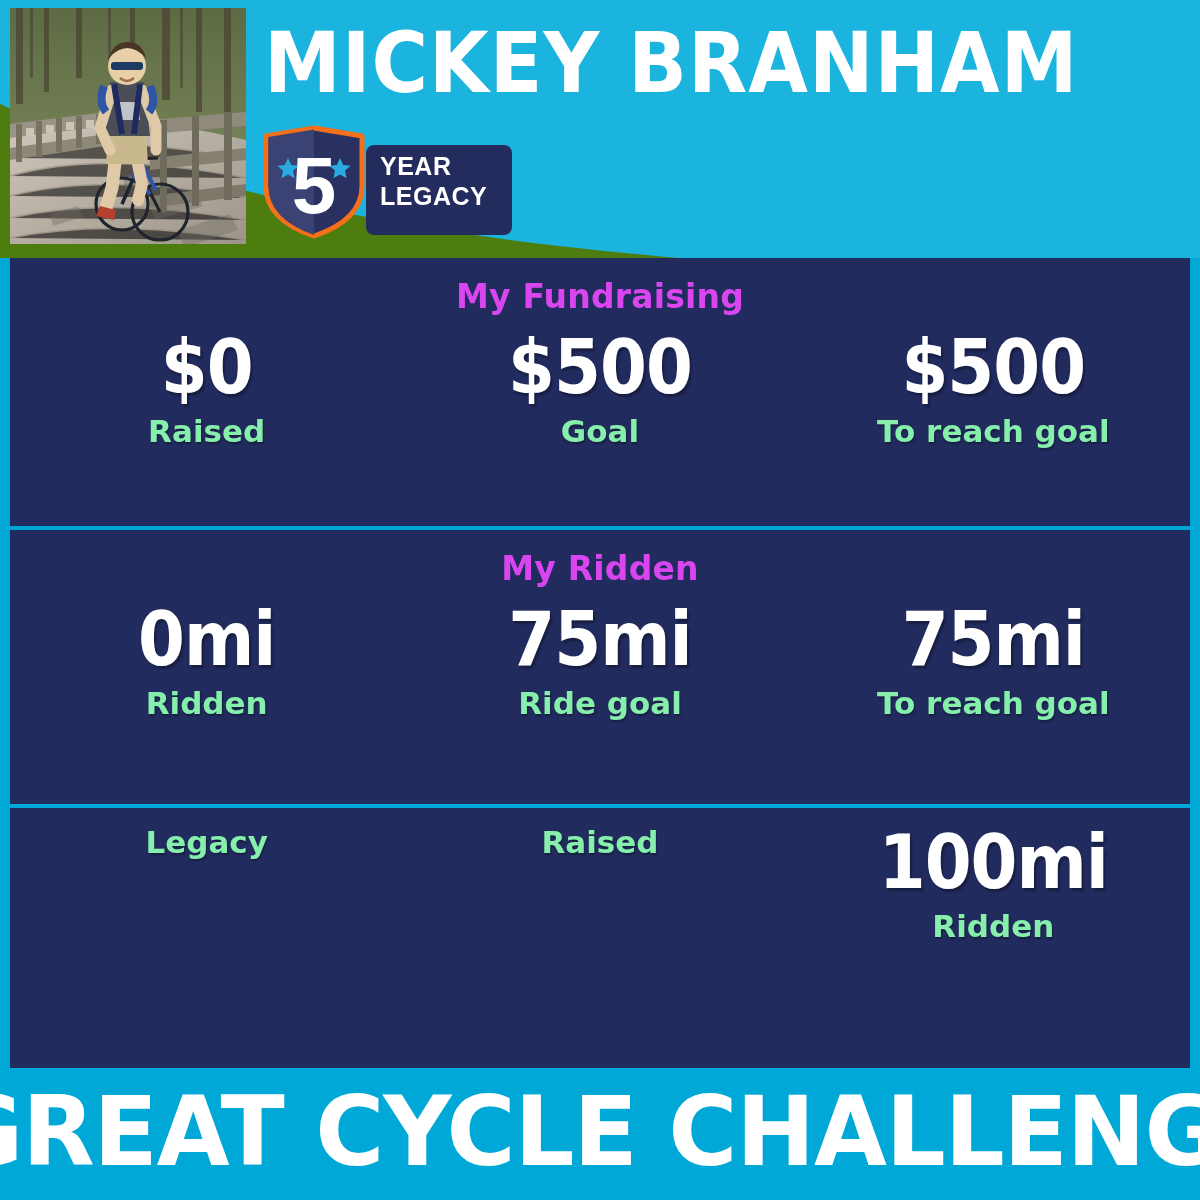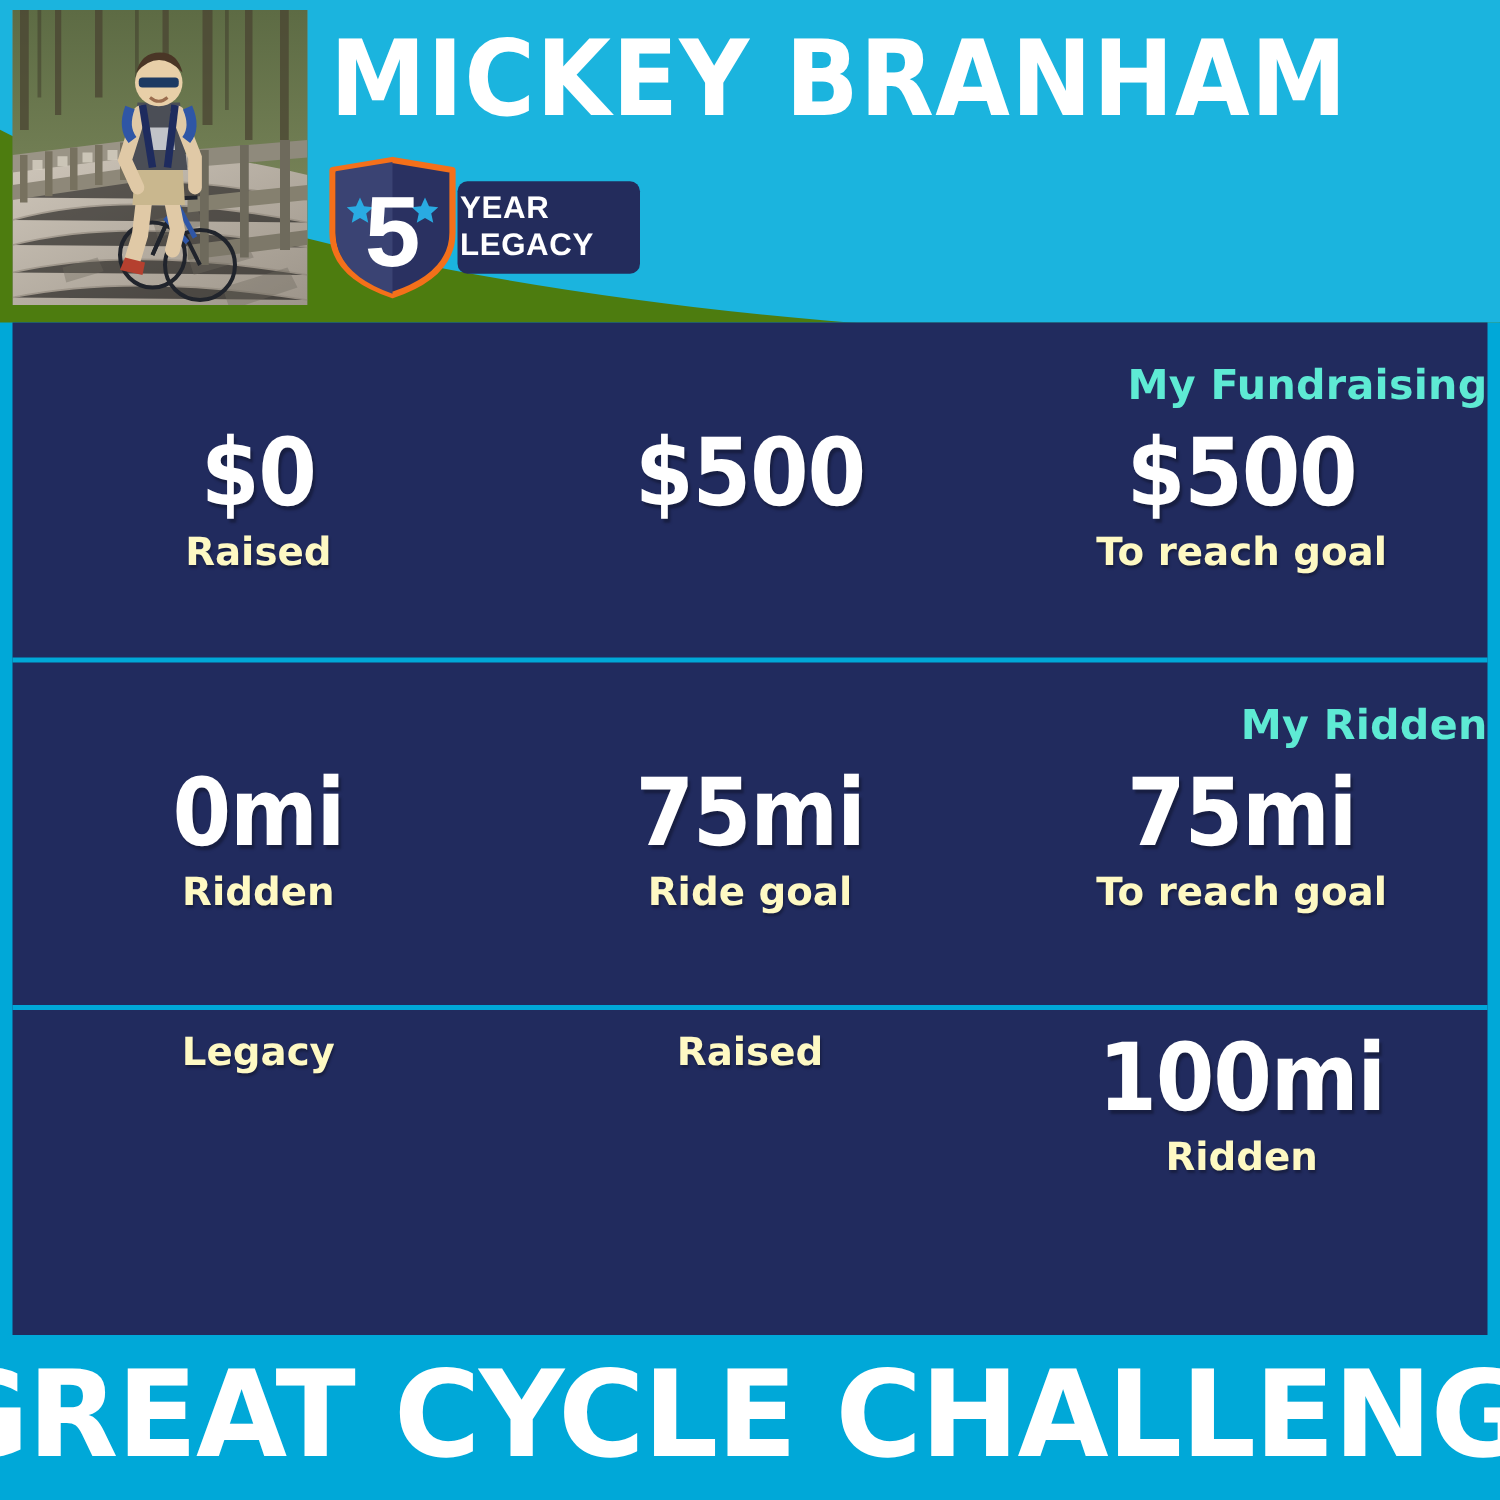--- a/index.html
+++ b/index.html
@@ -75,25 +75,25 @@
     left: 258px;
     top: 124px;
     width: 254px;
     height: 116px;
   }
   .legacy-plate {
     position: absolute;
     left: 108px;
     top: 21px;
     width: 146px;
-    height: 74px;
+    height: 90px;
     background: #232C5C;
     border-radius: 8px;
     box-sizing: border-box;
-    padding: 6px 0 0 2px;
+    padding: 6px 0 0 14px;
   }
   .legacy-plate .line {
     color: #ffffff;
     font-family: "Liberation Sans", sans-serif;
     font-weight: bold;
     font-size: 25px;
     line-height: 30px;
     letter-spacing: 0.5px;
   }
   .shield-wrap {
@@ -122,27 +122,27 @@
   .sec-riding      { height: 274px; }
   .sec-history     { height: 268px; }
 
   .divider {
     width: 100%;
     height: 4px;
     background: #00A8D8;
   }
 
   .section-title {
-    text-align: right;
-    color: #5eead4;
+    text-align: center;
+    color: #d946ef;
     font-family: "DejaVu Sans", sans-serif;
     font-weight: bold;
     font-size: 33px;
     line-height: 33px;
-    padding-top: 33px;
+    padding-top: 22px;
     letter-spacing: 0.2px;
   }
 
   .stats-row {
     display: flex;
     width: 100%;
     margin-top: 12px;
   }
   .stat {
     flex: 1 1 0;
@@ -152,21 +152,21 @@
     color: #ffffff;
     font-family: "Liberation Sans Narrow", "DejaVu Sans Condensed", "Liberation Sans", sans-serif;
     font-weight: bold;
     font-size: 75px;
     line-height: 84px;
     letter-spacing: -1px;
     text-shadow: 2px 3px 2px rgba(0,0,0,0.30);
     white-space: nowrap;
   }
   .stat-label {
-    color: #fef9c3;
+    color: #86efac;
     font-family: "DejaVu Sans", sans-serif;
     font-weight: bold;
     font-size: 31px;
     line-height: 36px;
     margin-top: 4px;
     text-shadow: 1px 2px 2px rgba(0,0,0,0.30);
     white-space: nowrap;
   }
 
   
@@ -351,20 +351,21 @@
 
     <div class="panel-section sec-fundraising">
       <div class="section-title">My Fundraising</div>
       <div class="stats-row">
         <div class="stat">
           <div class="stat-value">$0</div>
           <div class="stat-label">Raised</div>
         </div>
         <div class="stat">
           <div class="stat-value">$500</div>
+          <div class="stat-label">Goal</div>
         </div>
         <div class="stat">
           <div class="stat-value">$500</div>
           <div class="stat-label">To reach goal</div>
         </div>
       </div>
     </div>
 
     <div class="divider"></div>
 

